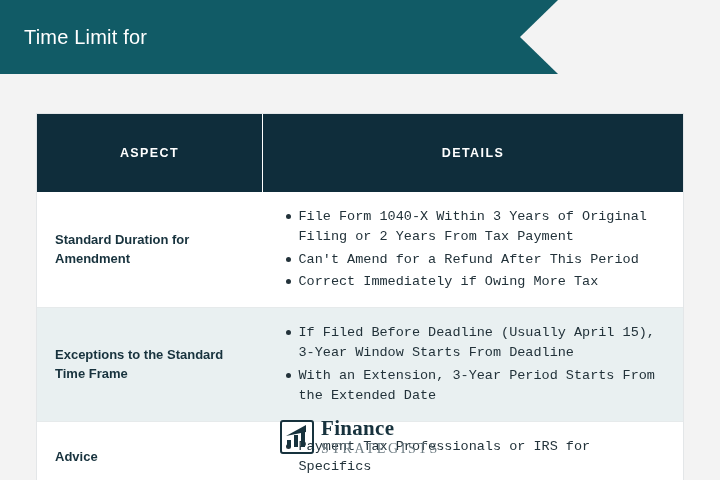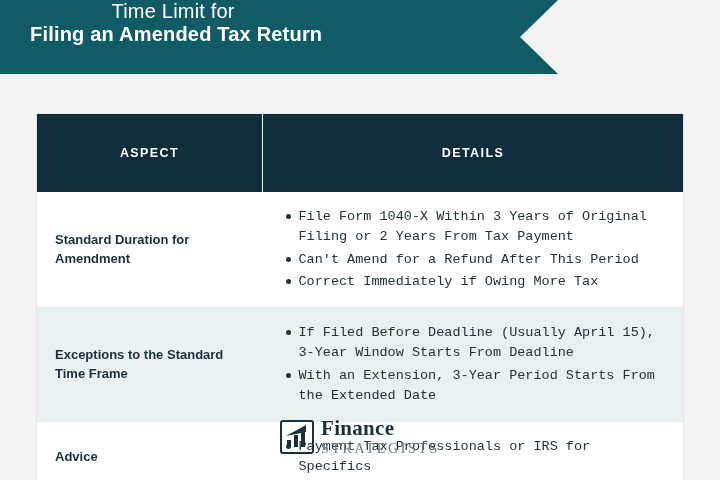--- a/index.html
+++ b/index.html
@@ -48,21 +48,20 @@
     position: absolute;
     left: 24px;
     top: 0;
     height: 74px;
     display: flex;
     align-items: center;
     color: #ffffff;
     font-size: 20px;
     letter-spacing: 0.2px;
     white-space: nowrap;
-    flex-direction: column;
   }
   .header-title .light { font-weight: 400; }
   .header-title .bold  { font-weight: 700; margin-left: 6px; }
 
   
   .table-wrap {
     position: absolute;
     left: 36px;
     top: 113px;
     width: 648px;
@@ -171,21 +170,20 @@
 </head>
 <body>
 
 <div class="page">
 
   <div class="header-wrap">
     <div class="header-band"></div>
     <div class="header-arrow"></div>
     <div class="header-title">
       <span class="light">Time Limit for</span>
-      <span class="bold">Filing an Amended Tax Return</span>
     </div>
   </div>
 
   <div class="table-wrap">
     <table>
       <thead>
         <tr>
           <th class="aspect-col">ASPECT</th>
           <th class="details-col">DETAILS</th>
         </tr>

